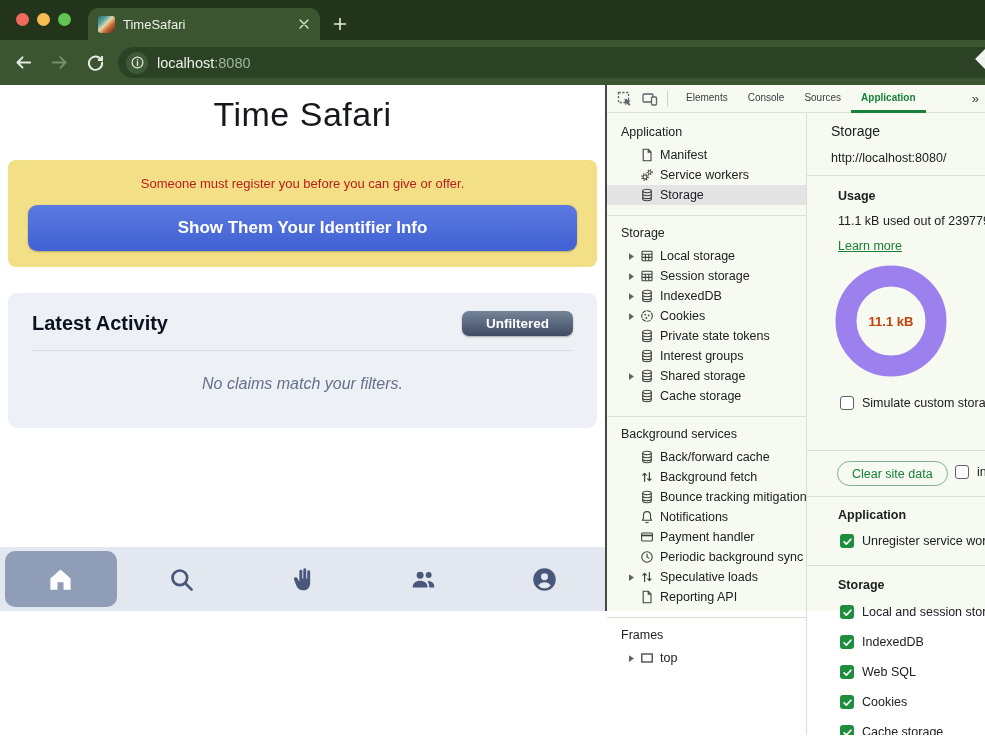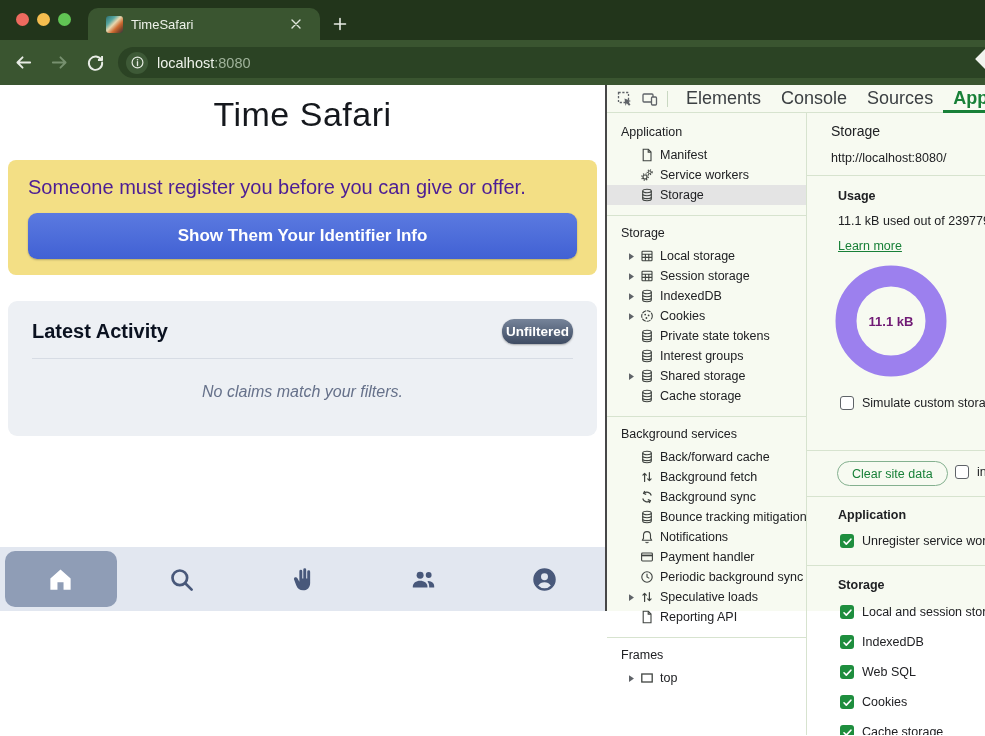--- a/index.html
+++ b/index.html
@@ -3,58 +3,58 @@
 <meta charset="utf-8">
 <style>
   html,body{margin:0;padding:0}
   body{width:985px;height:736px;overflow:hidden;font-family:"Liberation Sans",sans-serif;background:#fff;position:relative}
   svg{display:block}
   
   .tabstrip{position:absolute;top:0;left:0;width:100%;height:40px;background:#22351b}
   .lights{position:absolute;top:13px;left:16px;display:flex;gap:8px}
   .light{width:13px;height:13px;border-radius:50%}
   .l-red{background:#ee6a5f}.l-yellow{background:#f5bd4f}.l-green{background:#61c454}
-  .tab{position:absolute;left:88px;top:8px;width:232px;height:32px;background:#3a5530;border-radius:10px 10px 0 0;display:flex;align-items:center;padding:0 18px;box-sizing:border-box}
+  .tab{position:absolute;left:88px;top:8px;width:232px;height:32px;background:#3a5530;border-radius:10px 10px 0 0;display:flex;align-items:center;padding:0 10px;box-sizing:border-box}
   .favicon{width:17px;height:17px;border-radius:3px;flex:none;margin-right:8px;background:linear-gradient(135deg,#2e6e72 0%,#57a7a0 28%,#e7d7ae 46%,#cf6b31 66%,#8a4a2a 82%,#2c3a46 100%)}
   .tab-title{color:#eef2ea;font-size:13px;flex:1;white-space:nowrap;overflow:hidden}
   .tab-close{width:12px;height:12px;color:#dfe5dc;flex:none;cursor:pointer}
   .newtab{position:absolute;left:333px;top:17px;width:14px;height:14px;color:#e8ece5;cursor:pointer}
   .toolbar{position:absolute;top:40px;left:0;width:100%;height:45px;background:#3a5530}
   .navbtn{position:absolute;top:13px;width:19px;height:19px;color:#e8ece5}
   .nb-back{left:14px}.nb-fwd{left:50px;color:#77906f}.nb-reload{left:86px}
   .urlpill{position:absolute;left:118px;top:7px;width:880px;height:31px;background:#2b4324;border-radius:16px;display:flex;align-items:center;padding-left:8px;box-sizing:border-box}
   .infodot{width:22px;height:22px;border-radius:50%;background:#3e5a37;display:flex;align-items:center;justify-content:center;color:#e6ebe2;flex:none}
   .infodot svg{width:15px;height:15px}
   .urlhost{color:#eef2ea;font-size:14.5px;margin-left:9px}
   .urlport{color:#9fb29a;font-size:14.5px}
   .edgeart{position:absolute;right:-7px;top:12px;width:14px;height:14px;background:#f2f4ef;transform:rotate(45deg)}
   
   .main{position:absolute;top:85px;left:0;width:985px;height:526px;display:flex}
   .pageview{width:605px;flex:none;background:#fff;position:relative;box-sizing:border-box;overflow:hidden}
   
   .pg-title{margin:10px 0 0;text-align:center;font-size:34px;font-weight:300;letter-spacing:.5px;color:#15181d}
   .alert{margin:26px 8px 0;background:#f3df85;border-radius:8px;padding:16px 20px;box-sizing:border-box}
-  .alert-msg{margin:0 0 14px;font-size:20px;color:#4c1d95}
+  .alert-msg{margin:0 0 14px;text-align:center;font-size:13px;color:#b91c1c}
   .alert-btn{display:block;width:100%;height:46px;border:none;border-radius:9px;background:linear-gradient(#5b7ae0,#4161d4);color:#fff;font-family:"Liberation Sans",sans-serif;font-size:17px;font-weight:bold;cursor:pointer;box-shadow:0 1px 2px rgba(0,0,0,.25)}
   .card{margin:26px 8px 12px;background:#edf0f4;border-radius:9px;height:135px;box-sizing:border-box;padding:18px 24px 0}
   .card-head{display:flex;align-items:center;justify-content:space-between}
   .card-h2{margin:0;font-size:20px;font-weight:800;color:#0b1220}
-  .badge{background:linear-gradient(#76849a,#3e4b62);color:#fff;font-size:13.5px;font-weight:bold;padding:5px 4px;border-radius:12px;box-shadow:0 1px 2px rgba(0,0,0,.3);cursor:pointer}
+  .badge{background:linear-gradient(#76849a,#3e4b62);color:#fff;font-size:13.5px;font-weight:bold;padding:5px 24px;border-radius:7px;box-shadow:0 1px 2px rgba(0,0,0,.3);cursor:pointer}
   .card-hr{margin:14px 0 0;border:none;border-top:1px solid #d7dce4}
   .empty-msg{margin:24px 0 0;text-align:center;font-style:italic;color:#66718a;font-size:16px}
   .bottomnav{position:absolute;left:0;bottom:0;width:100%;height:64px;background:#e2e7f0;display:flex}
   .nav-col{flex:1;display:flex;align-items:center;justify-content:center;cursor:pointer;color:#48587a}
   .home-btn{width:112px;height:56px;border-radius:10px;background:#8f9db6;display:flex;align-items:center;justify-content:center;color:#fff;cursor:pointer}
   .nav-ic{width:27px;height:27px}
   
   .devtools{flex:1;background:#f7faf1;border-left:2px solid #474747;box-sizing:border-box;position:relative;color:#202124}
   .dt-tabbar{height:28px;border-bottom:1px solid #d7e3cf;display:flex;align-items:center;padding-left:10px;box-sizing:border-box}
   .dt-toolic{width:16px;height:16px;color:#5f6368;margin-right:9px;cursor:pointer}
   .dt-sep{width:1px;height:16px;background:#c9d8c2;margin:0 8px 0 0}
-  .dt-tab{height:28px;line-height:26px;padding:0 10px;font-size:18px;color:#3c4043;box-sizing:border-box;cursor:pointer;white-space:nowrap}
+  .dt-tab{height:28px;line-height:26px;padding:0 10px;font-size:10px;color:#3c4043;box-sizing:border-box;cursor:pointer;white-space:nowrap}
   .dt-tab.active{color:#188038;border-bottom:3px solid #188038;font-weight:bold}
   .dt-more{margin-left:auto;padding:0 6px;font-size:13px;color:#3c4043;cursor:pointer}
   .dt-body{display:flex;height:622px}
   .dt-sidebar{width:199px;flex:none;border-right:1px solid #d7e3cf;overflow:hidden;font-size:12.5px}
   .sb-section{padding:8px 0 10px}
   .sb-section + .sb-section{border-top:1px solid #d7e3cf}
   .sb-section:first-child{padding-top:10px}
   .sb-header{padding:2px 0 6px 14px;height:14px;color:#202124}
   .sb-item{height:20px;display:flex;align-items:center;padding-left:20px;cursor:pointer;white-space:nowrap}
   .sb-item.sel{background:#e4e4e4}
@@ -66,21 +66,21 @@
   .abs{position:absolute;white-space:nowrap}
   .sp-title{top:10px;left:24px;font-size:14px}
   .sp-origin{top:38px;left:24px}
   .phr{left:0;width:100%;height:1px;background:#d7e3cf}
   .hr1{top:62px}.hr2{top:337px}.hr3{top:383px}.hr4{top:452px}
   .sp-bold{font-weight:bold}
   .u-head{top:76px;left:31px}
   .u-text{top:101px;left:31px}
   .u-learn{top:126px;left:31px;color:#188038;text-decoration:underline;cursor:pointer}
   .donut{top:152px;left:28px;width:112px;height:112px}
-  .donut-label{top:201px;left:28px;width:112px;text-align:center;font-size:13px;font-weight:bold;color:#701a75}
+  .donut-label{top:201px;left:28px;width:112px;text-align:center;font-size:13px;font-weight:bold;color:#c2410c}
   .cbrow{display:flex;align-items:center;gap:8px}
   .r-sim{top:283px;left:33px}
   .clear-btn{top:348px;left:30px;height:25px;padding:0 14px;border:1px solid #84b08f;border-radius:13px;background:transparent;color:#188038;font-size:12.5px;font-family:"Liberation Sans",sans-serif;cursor:pointer}
   .r-inc{top:352px;left:148px}
   .a-head{top:395px;left:31px}
   .r-unreg{top:421px;left:33px}
   .s-head{top:465px;left:31px}
   .r-s0{top:492px;left:33px}.r-s1{top:522px;left:33px}.r-s2{top:552px;left:33px}.r-s3{top:582px;left:33px}.r-s4{top:612px;left:33px}
   .cb{width:14px;height:14px;box-sizing:border-box;border-radius:3px;flex:none;cursor:pointer}
   .cb.un{border:1.5px solid #5f6368;background:#fff}
@@ -435,29 +435,20 @@
               <svg class="ic">
                 <use href="#sy-updown"></use>
               </svg>
               <span>Background fetch</span>
             </div>
           <div class="sb-item">
               <svg class="exp hid">
                 <use href="#sy-tri"></use>
               </svg>
               <svg class="ic">
-                <use href="#sy-sync"></use>
-              </svg>
-              <span>Background sync</span>
-            </div>
-          <div class="sb-item">
-              <svg class="exp hid">
-                <use href="#sy-tri"></use>
-              </svg>
-              <svg class="ic">
                 <use href="#sy-db"></use>
               </svg>
               <span>Bounce tracking mitigation</span>
             </div>
           <div class="sb-item">
               <svg class="exp hid">
                 <use href="#sy-tri"></use>
               </svg>
               <svg class="ic">
                 <use href="#sy-bell"></use>

